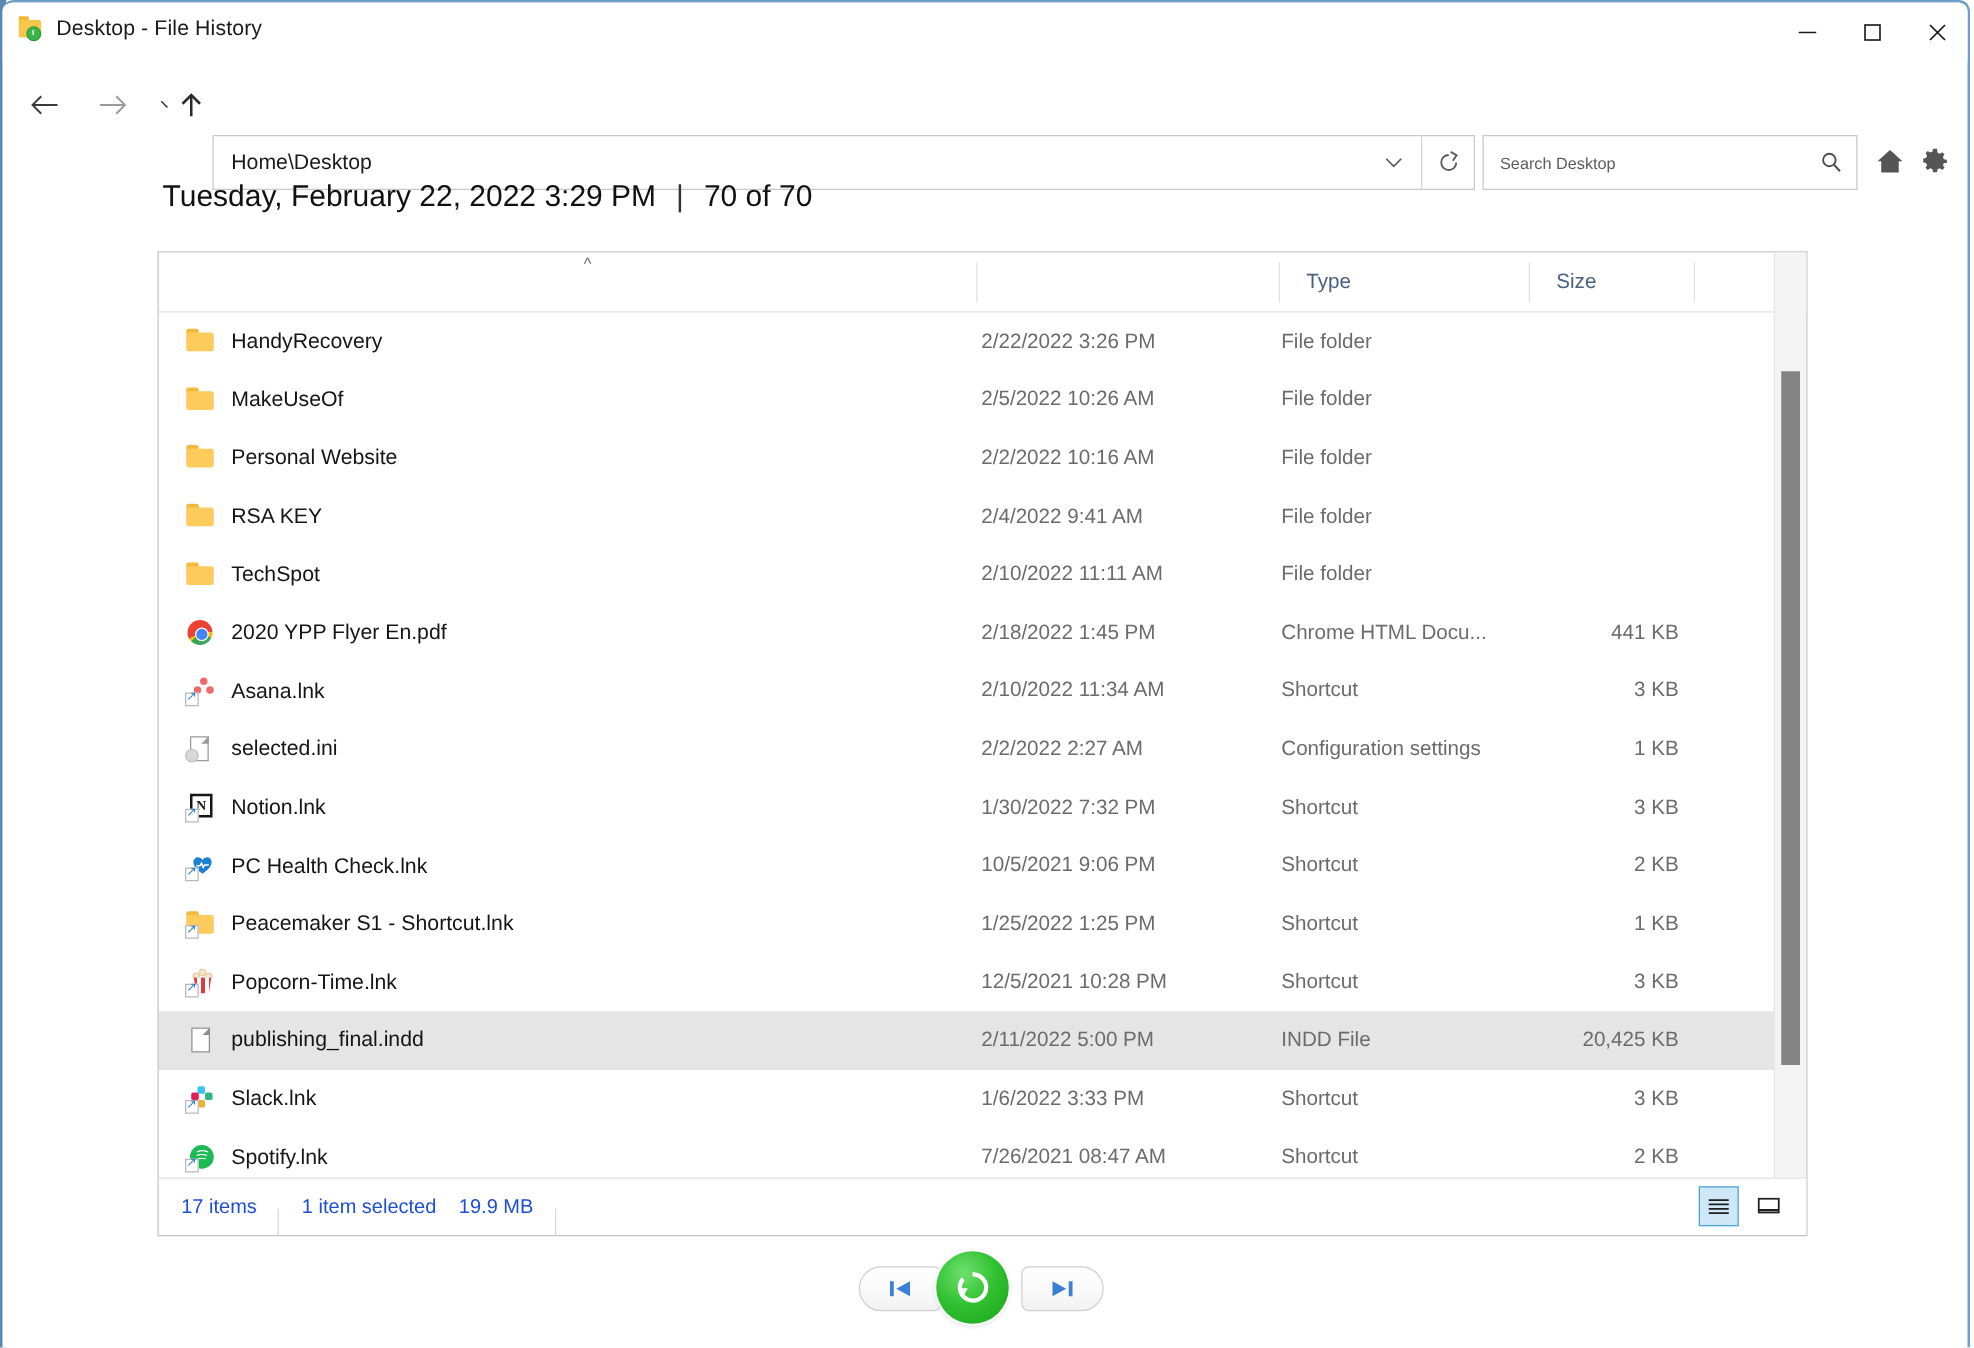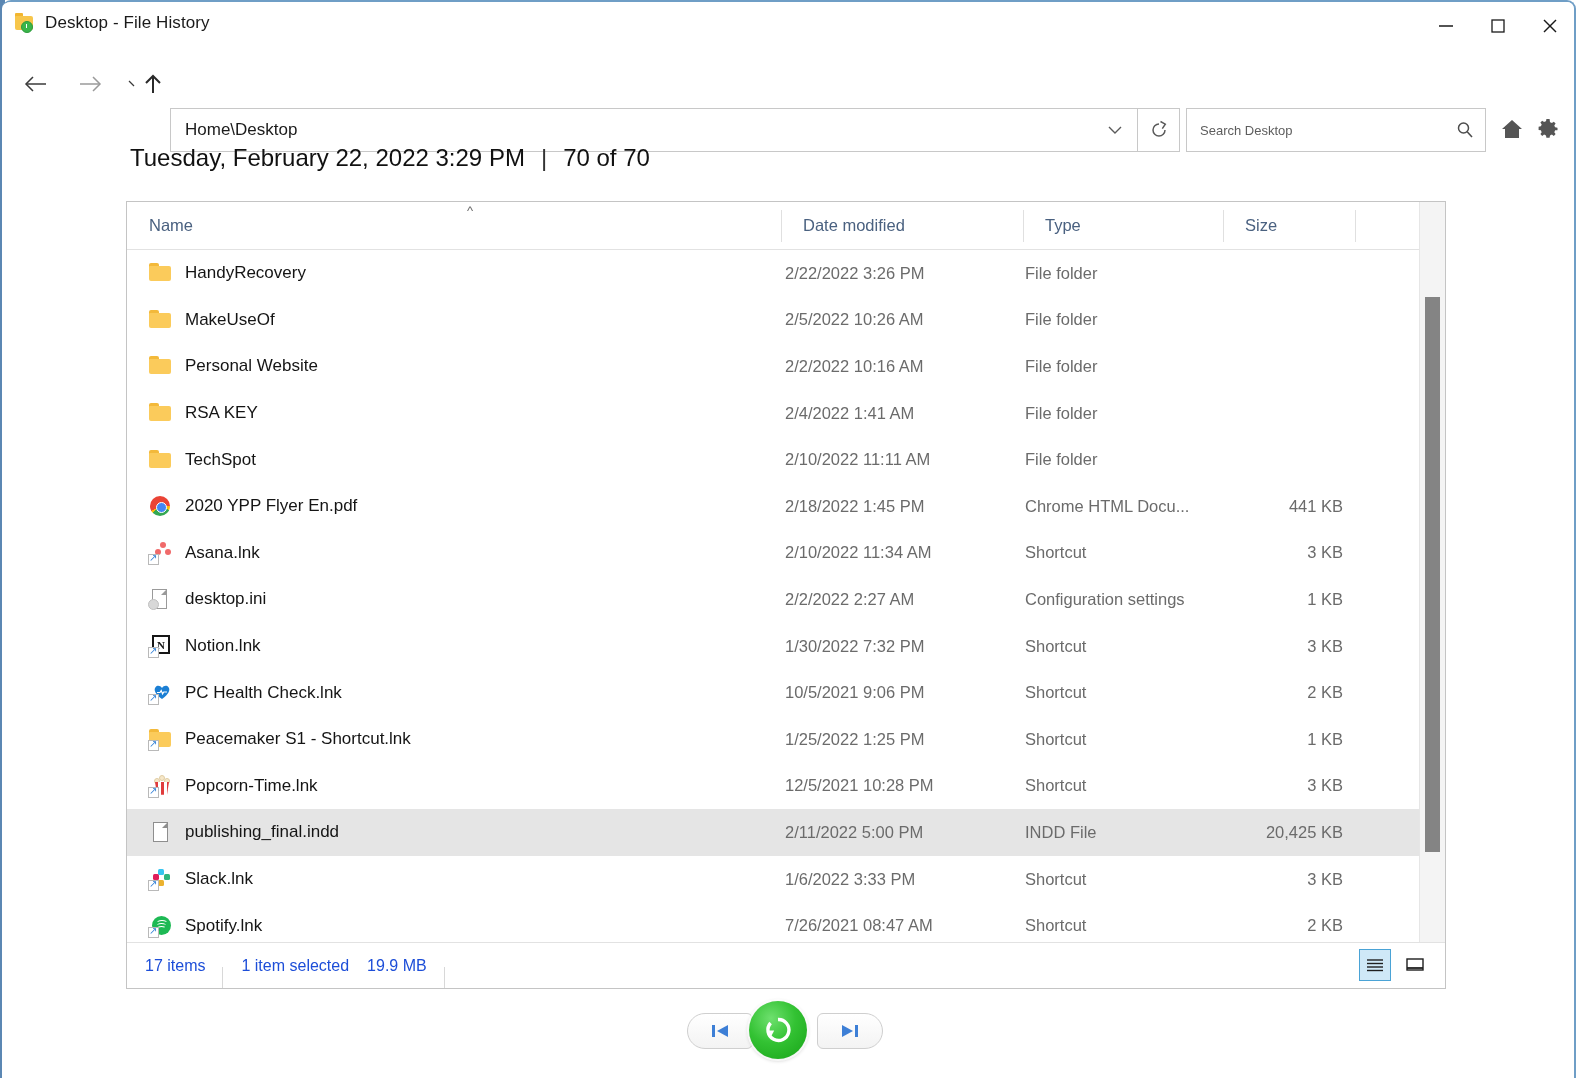--- a/index.html
+++ b/index.html
@@ -464,22 +464,20 @@
   <div class="dateheader">
     <span>Tuesday, February 22, 2022 3:29 PM</span>
     <span class="sep">|</span>
     <span>70 of 70</span>
   </div>
 
   <div class="listpanel">
 
     <div class="colheader">
       <div class="sort-caret">^</div>
-      <div class="cell" style="left:0px;width:654px;">Name</div>
-      <div class="cell" style="left:654px;width:242px;">Date modified</div>
       <div class="cell" style="left:896px;width:200px;">Type</div>
       <div class="cell" style="left:1096px;width:132px;">Size</div>
       <div class="divider" style="left:654px;"></div>
       <div class="divider" style="left:896px;"></div>
       <div class="divider" style="left:1096px;"></div>
       <div class="divider" style="left:1228px;"></div>
     </div>
 
     <div class="rows" id="rows-container">
         <div class="row">
@@ -519,21 +517,21 @@
           <div class="sz"></div>
         </div>
         <div class="row">
           <div class="nm">
             <span class="ficon">
               <span class="fold-tab"></span>
               <span class="fold-body"></span>
             </span>
             <span>RSA KEY</span>
           </div>
-          <div class="dt">2/4/2022 1:41 AM</div>
+          <div class="dt">2/4/2022 9:41 AM</div>
           <div class="ty">File folder</div>
           <div class="sz"></div>
         </div>
         <div class="row">
           <div class="nm">
             <span class="ficon">
               <span class="fold-tab"></span>
               <span class="fold-body"></span>
             </span>
             <span>TechSpot</span>
@@ -568,21 +566,21 @@
           <div class="dt">2/10/2022 11:34 AM</div>
           <div class="ty">Shortcut</div>
           <div class="sz">3 KB</div>
         </div>
         <div class="row">
           <div class="nm">
             <span class="ficon">
               <span class="page"></span>
               <span class="gearpage"></span>
             </span>
-            <span>desktop.ini</span>
+            <span>selected.ini</span>
           </div>
           <div class="dt">2/2/2022 2:27 AM</div>
           <div class="ty">Configuration settings</div>
           <div class="sz">1 KB</div>
         </div>
         <div class="row">
           <div class="nm">
             <span class="ficon">
               <span class="notion">N</span>
               <span class="lnk"></span>

